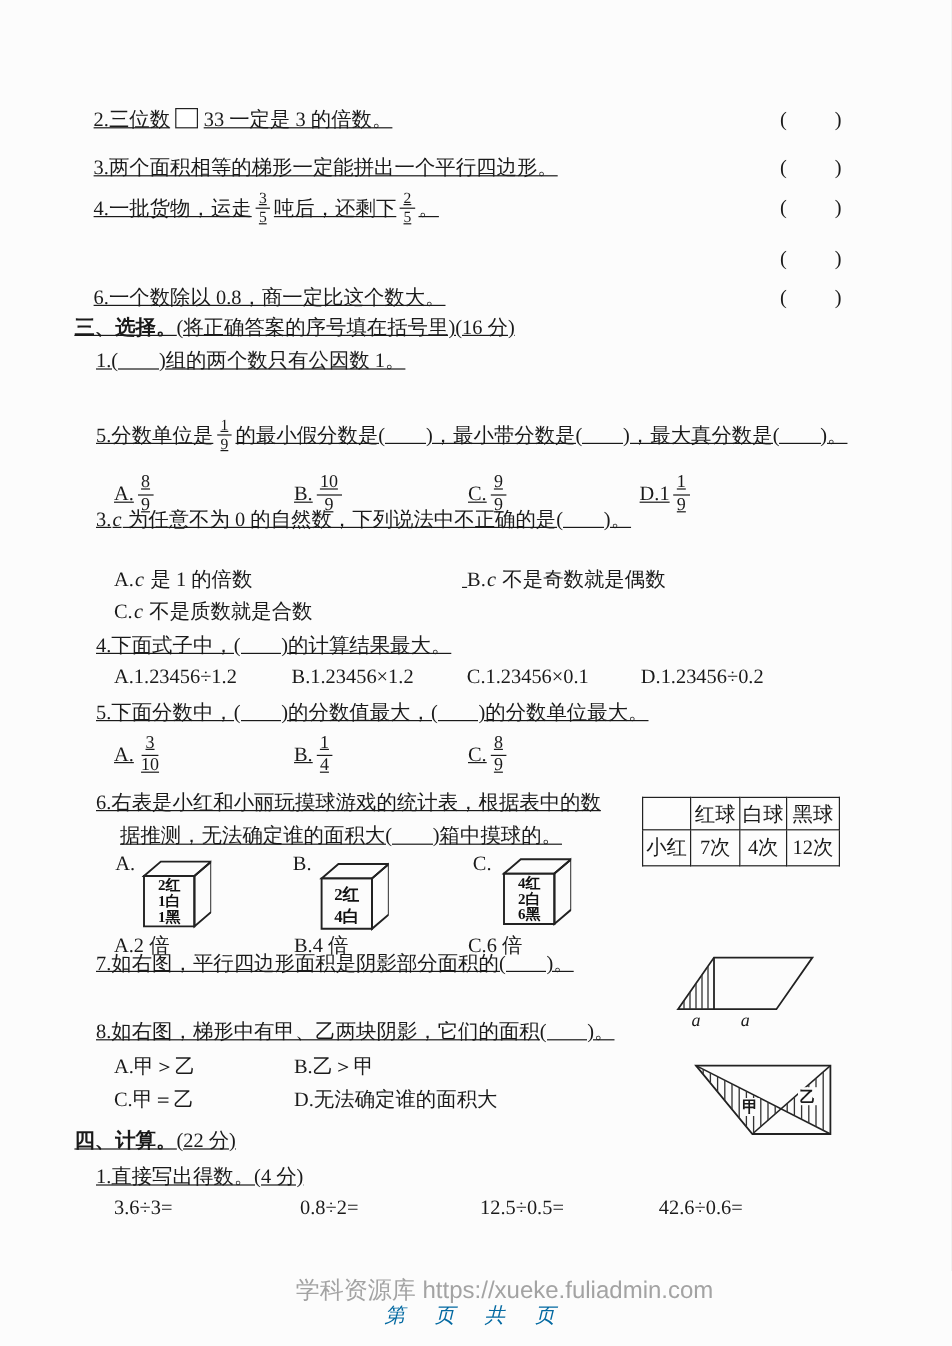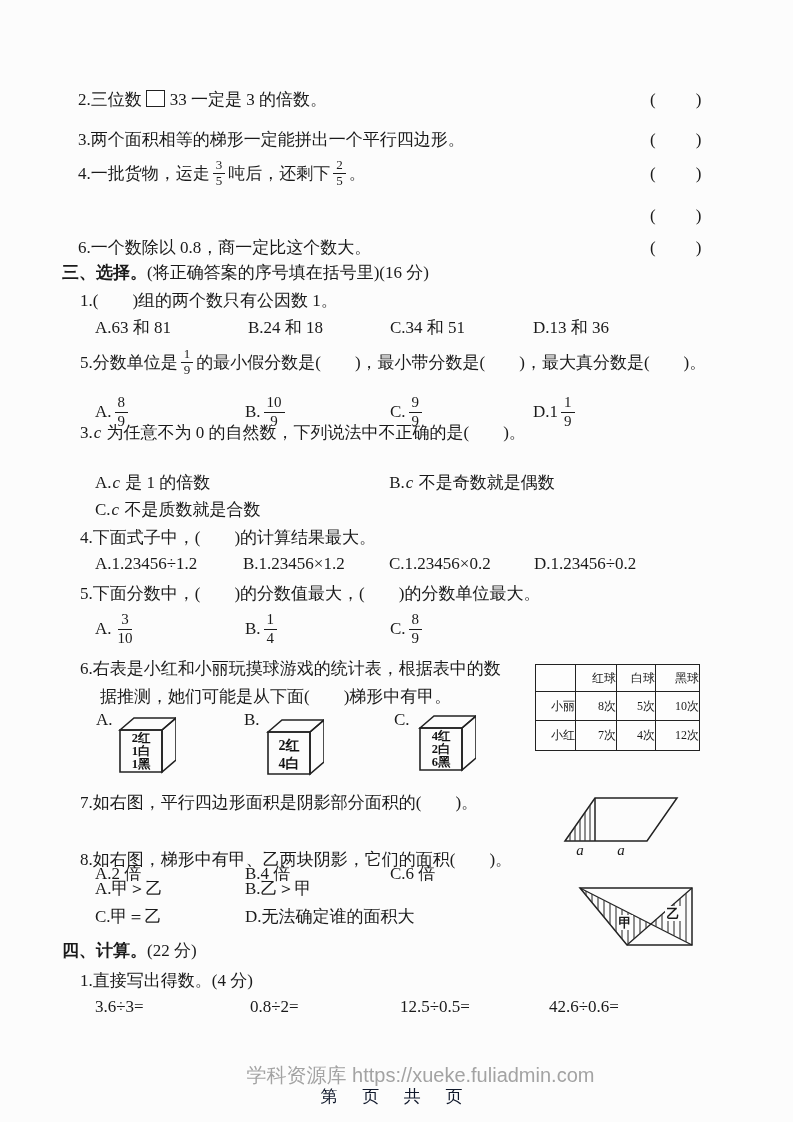--- a/index.html
+++ b/index.html
@@ -2,57 +2,57 @@
 <html><head>
 <meta charset="utf-8">
 <style>
   html,body{margin:0;padding:0;background:#e8e8e8;}
   .page{
     position:relative;width:793px;height:1122px;margin:0 auto;
     background:#fcfcfc;color:#1a1a1a;overflow:hidden;
     font-family:"Liberation Serif","DejaVu Serif",serif;
     font-size:17px;
   }
-  .row{position:absolute;white-space:nowrap;}
+  .row{position:absolute;white-space:nowrap;text-decoration:underline;}
   .judge{left:78px;width:640px;}
   .stem{left:80px;}
   .cont{left:100px;}
   .opts{left:95px;}
   .sec-title{left:62px;font-weight:bold;}
   .sec-title .light{font-weight:normal;}
   .bracket{position:absolute;left:572px;top:0;letter-spacing:2px;}
   .vflex{display:flex;align-items:center;}
   .vflex .bracket{top:50%;transform:translateY(-50%);}
   .opt{display:inline-block;}
   .optf{display:inline-flex;align-items:center;}
   .blank-box{display:inline-block;width:17px;height:15px;border:1.5px solid #222;
     margin:0 5px 0 4px;vertical-align:-2px;background:#fff;}
   .frac{display:inline-flex;flex-direction:column;align-items:center;
     line-height:1.15;font-size:13px;margin:0 3px;vertical-align:middle;}
   .frac .fn{border-bottom:1.3px solid #1a1a1a;padding:0 3px;}
   .frac .fd{padding:0 3px;}
   .frac.big{font-size:15px;}
   .var{font-style:italic;padding:0 1px;}
   .stats{position:absolute;left:535px;top:664px;border-collapse:collapse;background:#fdfdfd;}
-  .stats td{border:1.8px solid #222;text-align:right;font-size:12px;padding:0;}
+  .stats td{border:1.8px solid #222;text-align:center;font-size:17px;padding:0;}
   .fig{position:absolute;}
   .fig polygon,.fig line,.fig path{stroke:#222;fill:none;}
   .hatch path{stroke:#333;stroke-width:1.1;}
   .cube-label{position:absolute;font-size:17px;}
   .cube-text{font-size:12.5px;font-weight:bold;fill:#111;
     font-family:"Liberation Serif","DejaVu Serif",serif;}
   .fig-label{font-size:15px;font-style:italic;fill:#1a1a1a;
     font-family:"Liberation Serif","DejaVu Serif",serif;}
   .fig-cn{font-size:13px;font-weight:bold;fill:#1a1a1a;
     font-family:"Liberation Serif","DejaVu Serif",serif;}
   .watermark{position:absolute;top:1062px;left:0;width:100%;text-align:center;
     font-family:"Liberation Sans","DejaVu Sans",sans-serif;font-size:20px;color:#a3a3a3;padding-left:24px;}
   .page-footer{position:absolute;top:1085px;left:0;width:100%;text-align:center;
     font-family:"Liberation Sans","DejaVu Sans",sans-serif;font-size:17px;
-    color:#0f172a;letter-spacing:10px;}
+    color:#0369a1;letter-spacing:10px;font-style:italic;}
 </style>
 </head>
 <body>
 
 <div class="page">
 
   <div class="row judge" style="top:88px">
     <span>2.三位数</span><span class="blank-box"></span><span>33 一定是 3 的倍数。</span>
     <span class="bracket">(　　)</span>
   </div>
@@ -84,23 +84,20 @@
   <div class="row judge" style="top:236px">
     <span>6.一个数除以 0.8，商一定比这个数大。</span>
     <span class="bracket">(　　)</span>
   </div>
 
   <div class="row sec-title" style="top:261px">
     <span>三、选择。</span><span class="light">(将正确答案的序号填在括号里)(16 分)</span>
   </div>
 
   <div class="row stem" style="top:289px">1.(　　)组的两个数只有公因数 1。</div>
-  <div class="row opts" style="top:316px">
-    <span class="opt" style="width:153px">A.63 和 81</span><span class="opt" style="width:142px">B.24 和 18</span><span class="opt" style="width:143px">C.34 和 51</span><span class="opt">D.13 和 36</span>
-  </div>
 
   <div class="row stem vflex" style="top:342px;height:40px">
     <span>5.分数单位是</span>
     <span class="frac">
         <span class="fn">1</span>
         <span class="fd">9</span>
       </span>
     <span>的最小假分数是(　　)，最小带分数是(　　)，最大真分数是(　　)。</span>
   </div>
   <div class="row opts vflex" style="top:388px;height:48px">
@@ -140,21 +137,21 @@
   <div class="row opts" style="top:471px">
     <span class="opt" style="width:290px"><span>A.</span><span class="var">c</span><span> 是 1 的倍数</span></span>
     <span class="opt"><span>B.</span><span class="var">c</span><span> 不是奇数就是偶数</span></span>
   </div>
   <div class="row opts" style="top:498px">
     <span class="opt"><span>C.</span><span class="var">c</span><span> 不是质数就是合数</span></span>
   </div>
 
   <div class="row stem" style="top:526px">4.下面式子中，(　　)的计算结果最大。</div>
   <div class="row opts" style="top:554px">
-    <span class="opt" style="width:148px">A.1.23456÷1.2</span><span class="opt" style="width:146px">B.1.23456×1.2</span><span class="opt" style="width:145px">C.1.23456×0.2</span><span class="opt">D.1.23456÷0.2</span>
+    <span class="opt" style="width:148px">A.1.23456÷1.2</span><span class="opt" style="width:146px">B.1.23456×1.2</span><span class="opt" style="width:145px">C.1.23456×0.1</span><span class="opt">D.1.23456÷0.2</span>
   </div>
 
   <div class="row stem" style="top:582px">5.下面分数中，(　　)的分数值最大，(　　)的分数单位最大。</div>
   <div class="row opts vflex" style="top:606px;height:46px">
     <span class="optf" style="width:150px">
         <span>A.</span>
         <span class="frac big">
           <span class="fn">3</span>
           <span class="fd">10</span>
         </span>
@@ -169,21 +166,21 @@
     <span class="optf">
         <span>C.</span>
         <span class="frac big">
           <span class="fn">8</span>
           <span class="fd">9</span>
         </span>
       </span>
   </div>
 
   <div class="row stem" style="top:657px">6.右表是小红和小丽玩摸球游戏的统计表，根据表中的数</div>
-  <div class="row cont" style="top:685px">据推测，她们可能是从下面(　　)梯形中有甲。</div>
+  <div class="row cont" style="top:685px">据推测，无法确定谁的面积大(　　)箱中摸球的。</div>
 
   <span class="cube-label" style="left:96px;top:710px">A.</span>
   <svg class="fig" style="left:118px;top:714px" width="58" height="60" viewBox="0 0 58 60">
     <polygon points="2,16 44,16 44,58 2,58" stroke-width="1.6"></polygon>
     <polygon points="2,16 16,4 58,4 44,16" stroke-width="1.6"></polygon>
     <polygon points="44,16 58,4 58,46 44,58" stroke-width="1.6"></polygon>
     <text class="cube-text" x="23" y="28" text-anchor="middle">2红</text>
     <text class="cube-text" x="23" y="41" text-anchor="middle">1白</text>
     <text class="cube-text" x="23" y="54" text-anchor="middle">1黑</text>
   </svg>
@@ -209,36 +206,30 @@
 
   <table class="stats">
     <tbody>
         <tr>
       <td style="width:39px;height:26px"></td>
       <td style="width:40px">红球</td>
       <td style="width:38px">白球</td>
       <td style="width:43px">黑球</td>
     </tr>
     <tr>
-      <td style="height:28px">小丽</td>
-      <td>8次</td>
-      <td>5次</td>
-      <td>10次</td>
-    </tr>
-    <tr>
       <td style="height:29px">小红</td>
       <td>7次</td>
       <td>4次</td>
       <td>12次</td>
     </tr>
   </tbody>
     </table>
 
   <div class="row stem" style="top:791px">7.如右图，平行四边形面积是阴影部分面积的(　　)。</div>
-  <div class="row opts" style="top:862px">
+  <div class="row opts" style="top:776px">
     <span class="opt" style="width:150px">A.2 倍</span><span class="opt" style="width:145px">B.4 倍</span><span class="opt">C.6 倍</span>
   </div>
 
   <svg class="fig" style="left:560px;top:792px" width="130" height="68" viewBox="0 0 130 68">
     <polygon points="5,49 35,6 117,6 87,49" stroke-width="1.5"></polygon>
     <line x1="35" y1="6" x2="35" y2="49" stroke-width="1.5"></line>
     <g class="hatch">
       <path d="M10 41.8 V49"></path>
         <path d="M15 34.7 V49"></path>
       <path d="M20 27.5 V49"></path>

